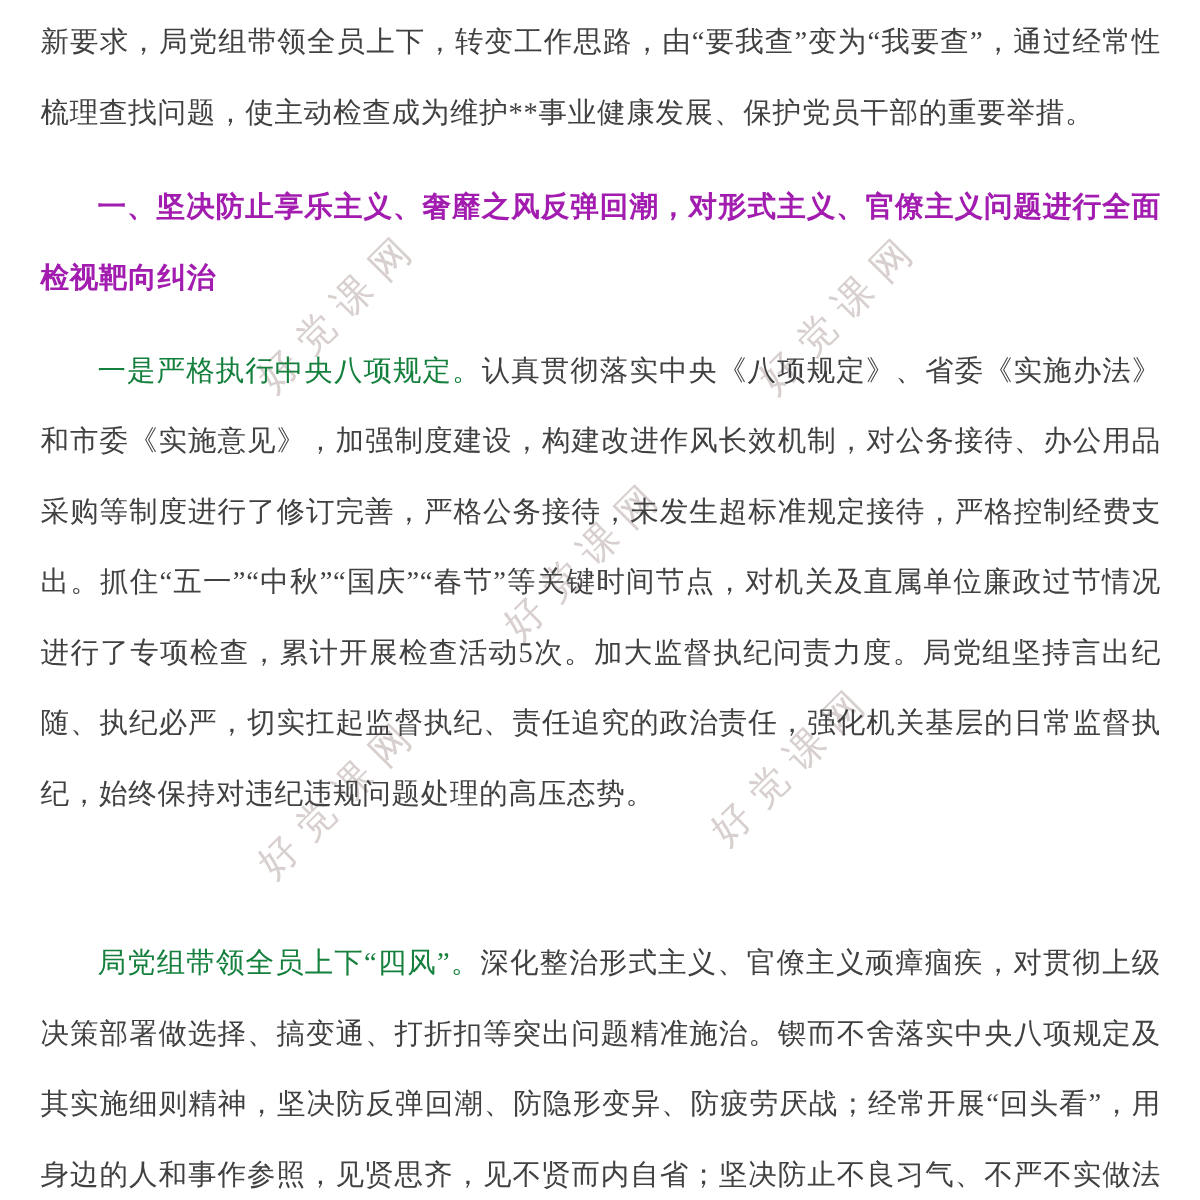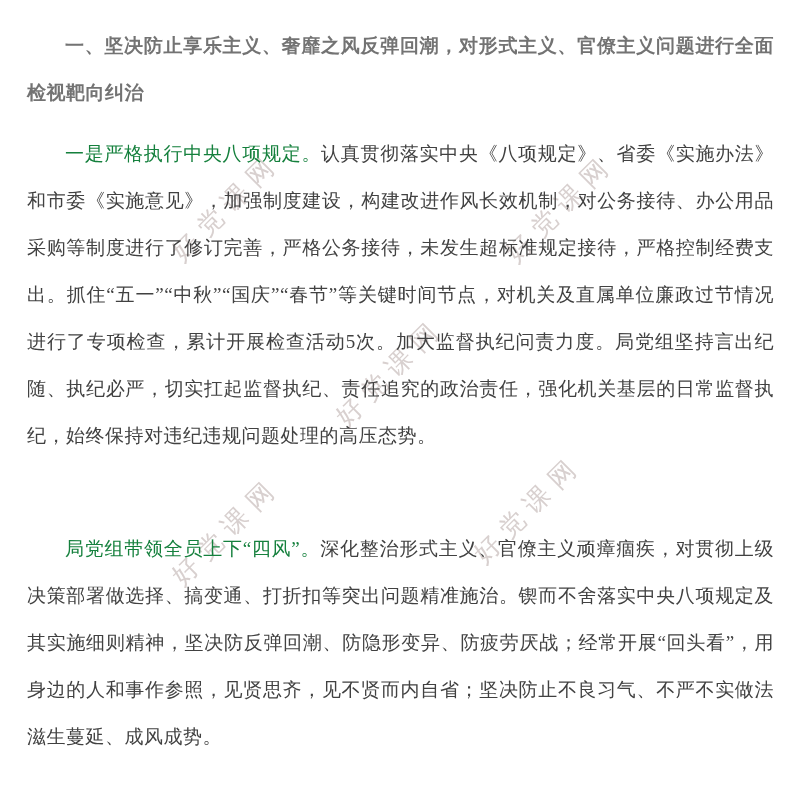--- a/index.html
+++ b/index.html
@@ -50,21 +50,22 @@
   .content p {
     margin: 0;
   }
   p.para-continuation {
     text-indent: 0;
   }
   p.para-heading {
     margin-top: 17px;
     text-indent: 2em;
     font-weight: 700;
-    color: #737373;
+    color: #a21caf;
+    font-family: Liberation Mono, monospace;
   }
   p.para-body {
     margin-top: 14px;
     text-indent: 2em;
   }
   p.para-body.big-gap {
     margin-top: 66px;
   }
   .lead {
     font-weight: 400;
@@ -79,20 +80,21 @@
   <div class="watermarks">
       <span class="wm" style="left: 226px; top: 207px; color: rgb(216, 208, 207);">好党课网</span>
       <span class="wm" style="left: 560px; top: 208px; color: rgb(216, 208, 207);">好党课网</span>
       <span class="wm" style="left: 390px; top: 372px; color: rgb(216, 208, 207);">好党课网</span>
       <span class="wm" style="left: 528px; top: 509px; color: rgb(216, 208, 207);">好党课网</span>
       <span class="wm" style="left: 226px; top: 531px; color: rgb(216, 208, 207);">好党课网</span>
     </div>
 
   <div class="content">
 
+    <p class="para-continuation">新要求，局党组带领全员上下，转变工作思路，由“要我查”变为“我要查”，通过经常性梳理查找问题，使主动检查成为维护**事业健康发展、保护党员干部的重要举措。</p>
 
     <p class="para-heading">一、坚决防止享乐主义、奢靡之风反弹回潮，对形式主义、官僚主义问题进行全面检视靶向纠治</p>
 
     <p class="para-body"><span class="lead">一是严格执行中央八项规定。</span><span>认真贯彻落实中央《八项规定》、省委《实施办法》和市委《实施意见》，加强制度建设，构建改进作风长效机制，对公务接待、办公用品采购等制度进行了修订完善，严格公务接待，未发生超标准规定接待，严格控制经费支出。抓住“五一”“中秋”“国庆”“春节”等关键时间节点，对机关及直属单位廉政过节情况进行了专项检查，累计开展检查活动5次。加大监督执纪问责力度。局党组坚持言出纪随、执纪必严，切实扛起监督执纪、责任追究的政治责任，强化机关基层的日常监督执纪，始终保持对违纪违规问题处理的高压态势。</span></p>
 
     <p class="para-body big-gap"><span class="lead">局党组带领全员上下“四风”。</span><span>深化整治形式主义、官僚主义顽瘴痼疾，对贯彻上级决策部署做选择、搞变通、打折扣等突出问题精准施治。锲而不舍落实中央八项规定及其实施细则精神，坚决防反弹回潮、防隐形变异、防疲劳厌战；经常开展“回头看”，用身边的人和事作参照，见贤思齐，见不贤而内自省；坚决防止不良习气、不严不实做法滋生蔓延、成风成势。</span></p>
 
   </div>
 </div>
 

